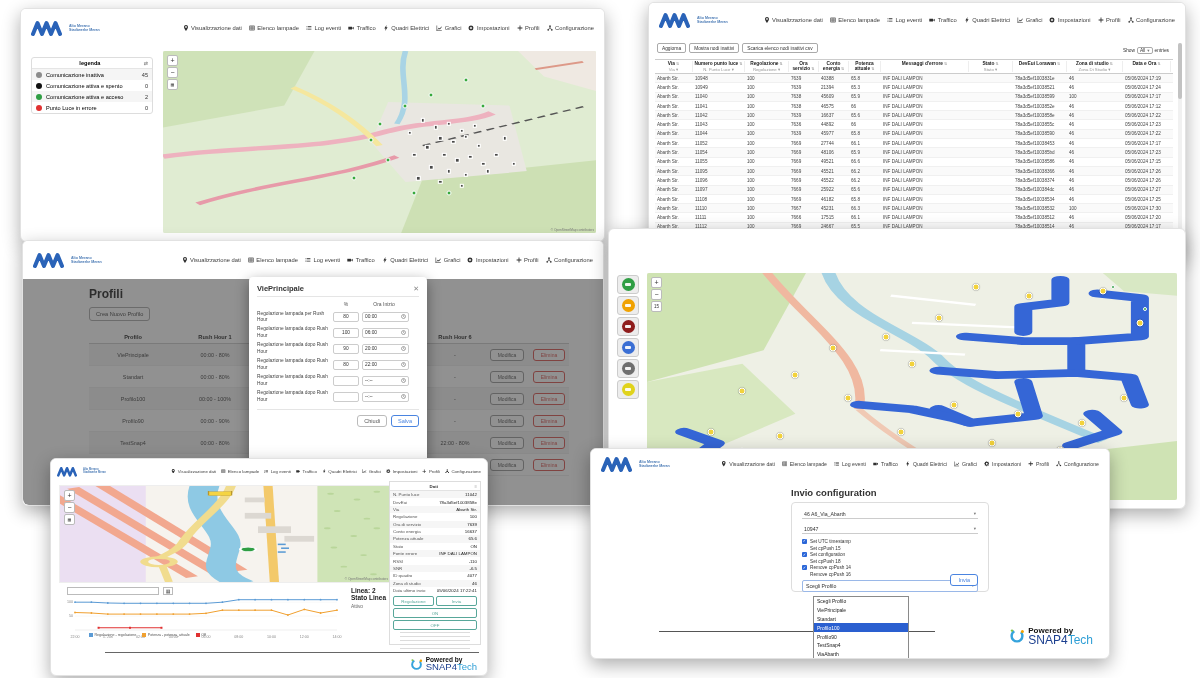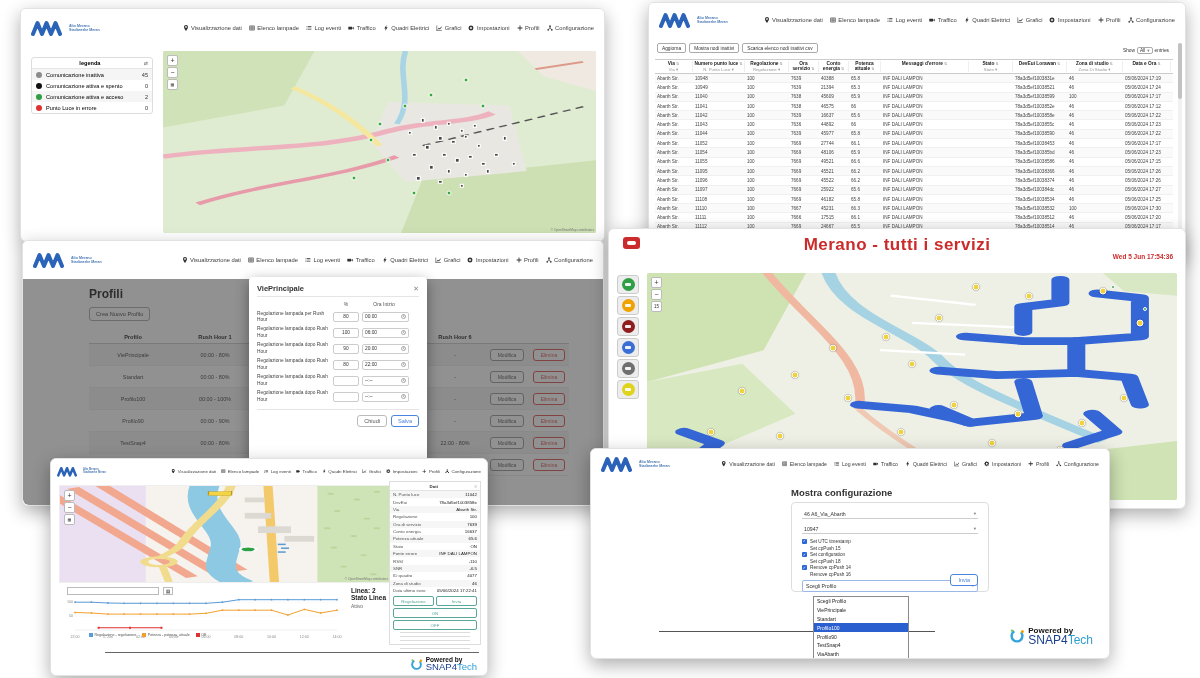--- a/index.html
+++ b/index.html
@@ -921,25 +921,20 @@
           </div>
         </div>
       <div class="mFoot">
         <button class="chiudi">Chiudi</button>
         <button class="salva">Salva</button>
       </div>
     </div>
   </section>
 
   <section class="win wD">
-    <div class="dHead">
-      <div class="dScreenIcon"></div>
-      <div class="dTitle">Merano - tutti i servizi</div>
-      <div class="dTime">Wed 5 Jun 17:54:36</div>
-    </div>
     <div class="dTools" id="dTools">
         <div class="dToolBtn">
           <span class="dToolIco" style="background: rgb(47, 158, 68);"></span>
         </div>
         <div class="dToolBtn">
           <span class="dToolIco" style="background: rgb(240, 162, 2);"></span>
         </div>
         <div class="dToolBtn">
           <span class="dToolIco" style="background: rgb(143, 29, 29);"></span>
         </div>
@@ -1367,21 +1362,21 @@
             <svg class="nico" viewBox="0 0 10 10" fill="currentColor">
               <circle cx="5" cy="2" r="1.4"></circle>
               <circle cx="2" cy="8" r="1.4"></circle>
               <circle cx="8" cy="8" r="1.4"></circle>
               <path d="M4.6 3.2L2.6 6.8l.8.5 2-3.6zM5.4 3.2l2 3.6-.8.5-2-3.6z"></path>
             </svg>
             <span>Configurazione</span>
           </div>
         </nav>
     </header>
-    <div class="fTitle">Mostra configurazione</div>
+    <div class="fTitle">Invio configuration</div>
     <div class="fCard">
       <div class="fsel">
         <span>46 A6_Via_Abarth</span>
           <span class="caret">▾</span>
       </div>
       <div class="fsel">
         <span>10947</span>
           <span class="caret">▾</span>
       </div>
       <div id="cb-rows">

